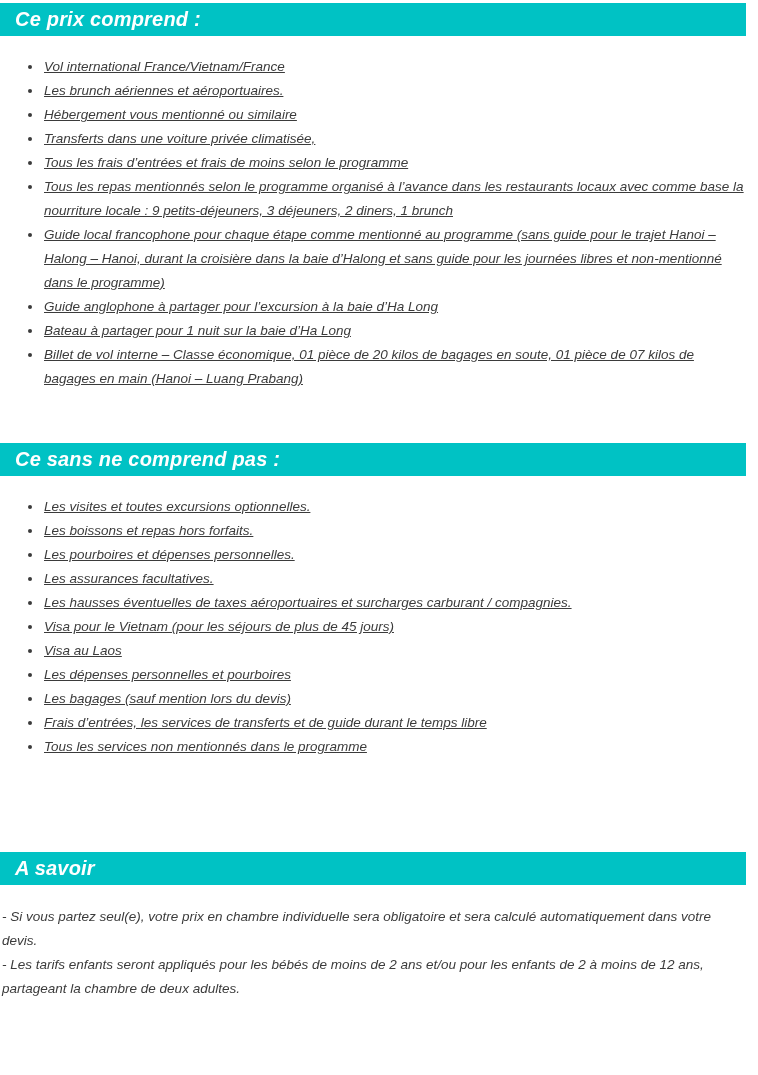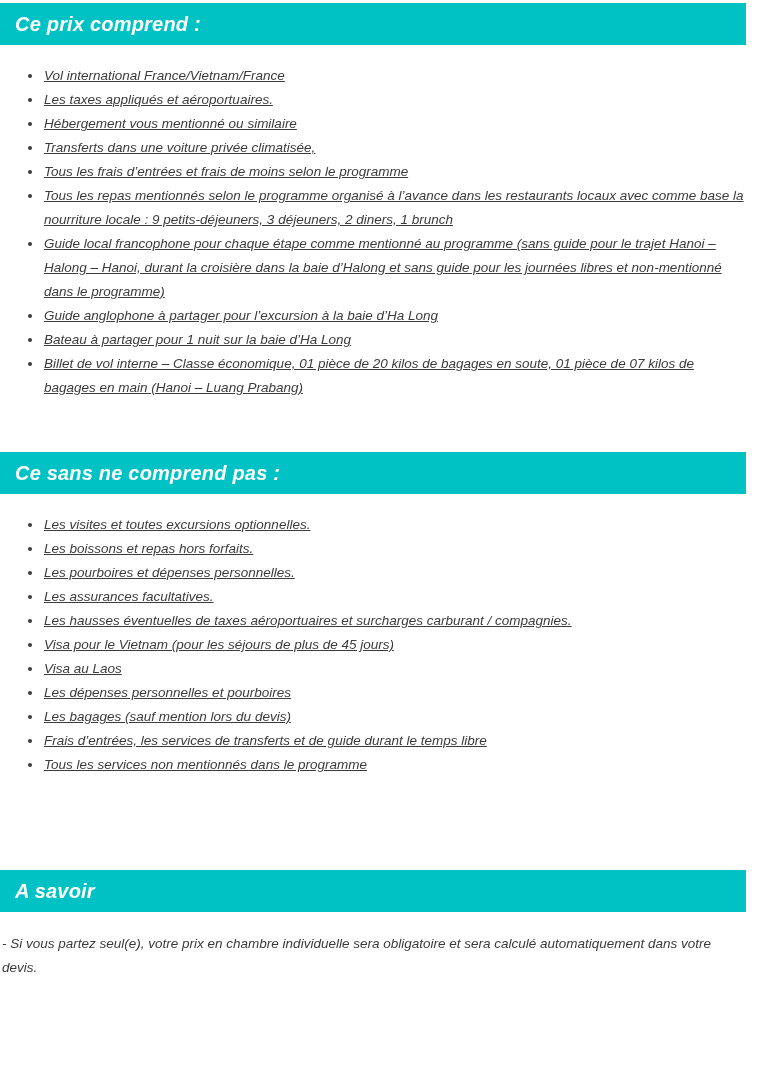--- a/index.html
+++ b/index.html
@@ -13,21 +13,21 @@
     width: 758px;
     min-height: 1075px;
     background: #ffffff;
     font-family: "Liberation Sans", "DejaVu Sans", sans-serif;
     font-style: italic;
     color: var(--body-fg);
     -webkit-font-smoothing: antialiased;
   }
   .section-header {
     background: var(--header-bg);
-    height: 42px;
+    height: 33px;
     margin-right: 12px;
     display: flex;
     align-items: center;
     padding-left: 15px;
   }
   .section-title {
     color: var(--header-fg);
     font-size: 20px;
     font-weight: 700;
     font-style: italic;
@@ -58,21 +58,21 @@
 <body>
 
 <main class="page">
 
   <section class="section section-included">
     <header class="section-header">
       <span class="section-title">Ce prix comprend :</span>
     </header>
     <ul class="bullet-list">
         <li>Vol international France/Vietnam/France</li>
-        <li>Les taxes appliqués et aéroportuaires.</li>
+        <li>Les brunch aériennes et aéroportuaires.</li>
         <li>Hébergement vous mentionné ou similaire</li>
         <li>Transferts dans une voiture privée climatisée,</li>
         <li>Tous les frais d’entrées et frais de moins selon le programme</li>
         <li>Tous les repas mentionnés selon le programme organisé à l’avance dans les restaurants locaux avec comme base la nourriture locale : 9 petits-déjeuners, 3 déjeuners, 2 diners, 1 brunch</li>
         <li>Guide local francophone pour chaque étape comme mentionné au programme (sans guide pour le trajet Hanoi – Halong – Hanoi, durant la croisière dans la baie d’Halong et sans guide pour les journées libres et non-mentionné dans le programme)</li>
         <li>Guide anglophone à partager pour l’excursion à la baie d’Ha Long</li>
         <li>Bateau à partager pour 1 nuit sur la baie d’Ha Long</li>
         <li>Billet de vol interne – Classe économique, 01 pièce de 20 kilos de bagages en soute, 01 pièce de 07 kilos de bagages en main  (Hanoi – Luang Prabang)</li>
       </ul>
   </section>
@@ -95,16 +95,17 @@
         <li>Tous les services non mentionnés dans le programme</li>
       </ul>
   </section>
 
   <section class="section section-notes">
     <header class="section-header">
       <span class="section-title">A savoir</span>
     </header>
     <div class="notes">
         <p>- Si vous partez seul(e), votre prix en chambre individuelle sera obligatoire et sera calculé automatiquement dans votre devis.</p>
+        <p>- Les tarifs enfants seront appliqués pour les bébés de moins de 2 ans et/ou pour les enfants de 2 à moins de 12 ans, partageant la chambre de deux adultes.</p>
       </div>
   </section>
 
 </main>
 
 </body></html>

